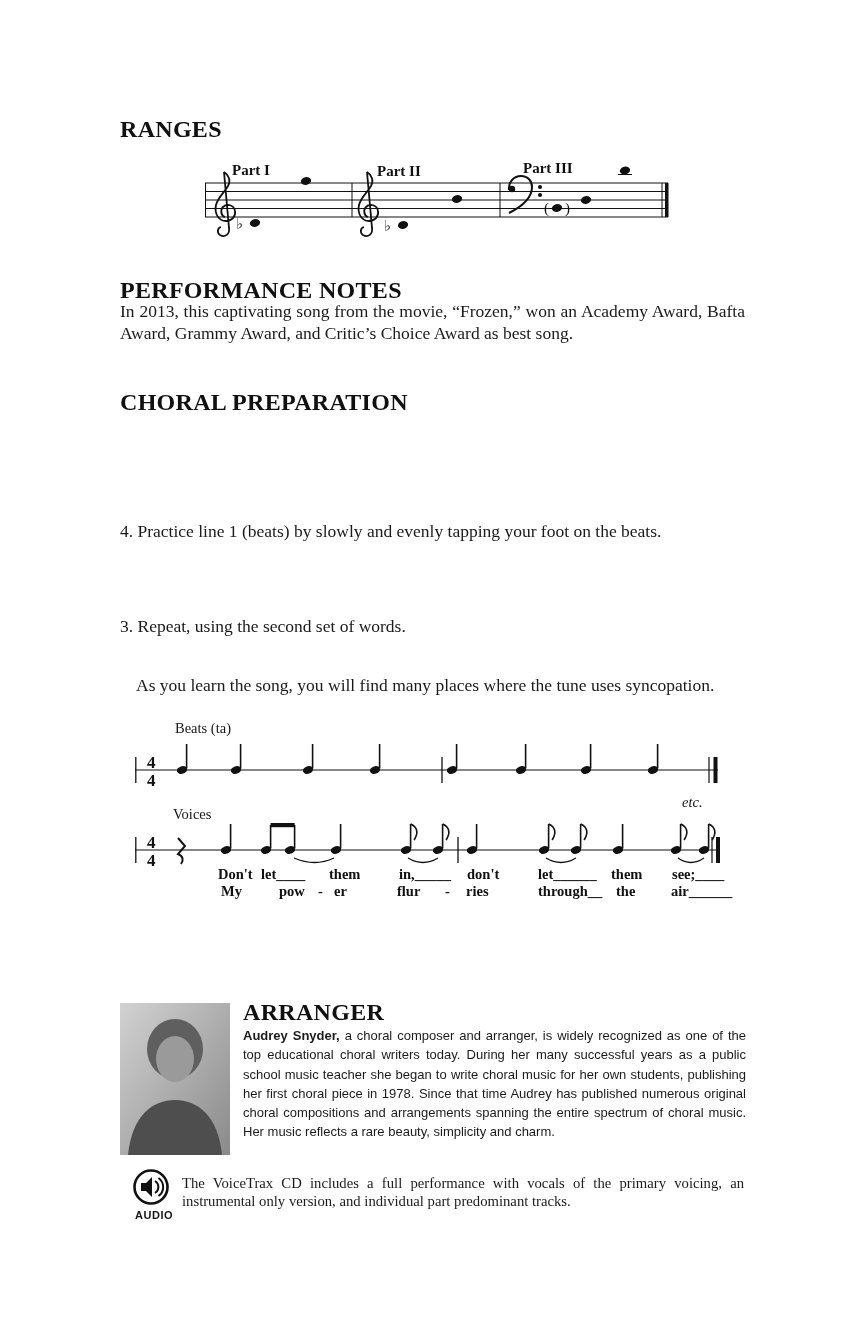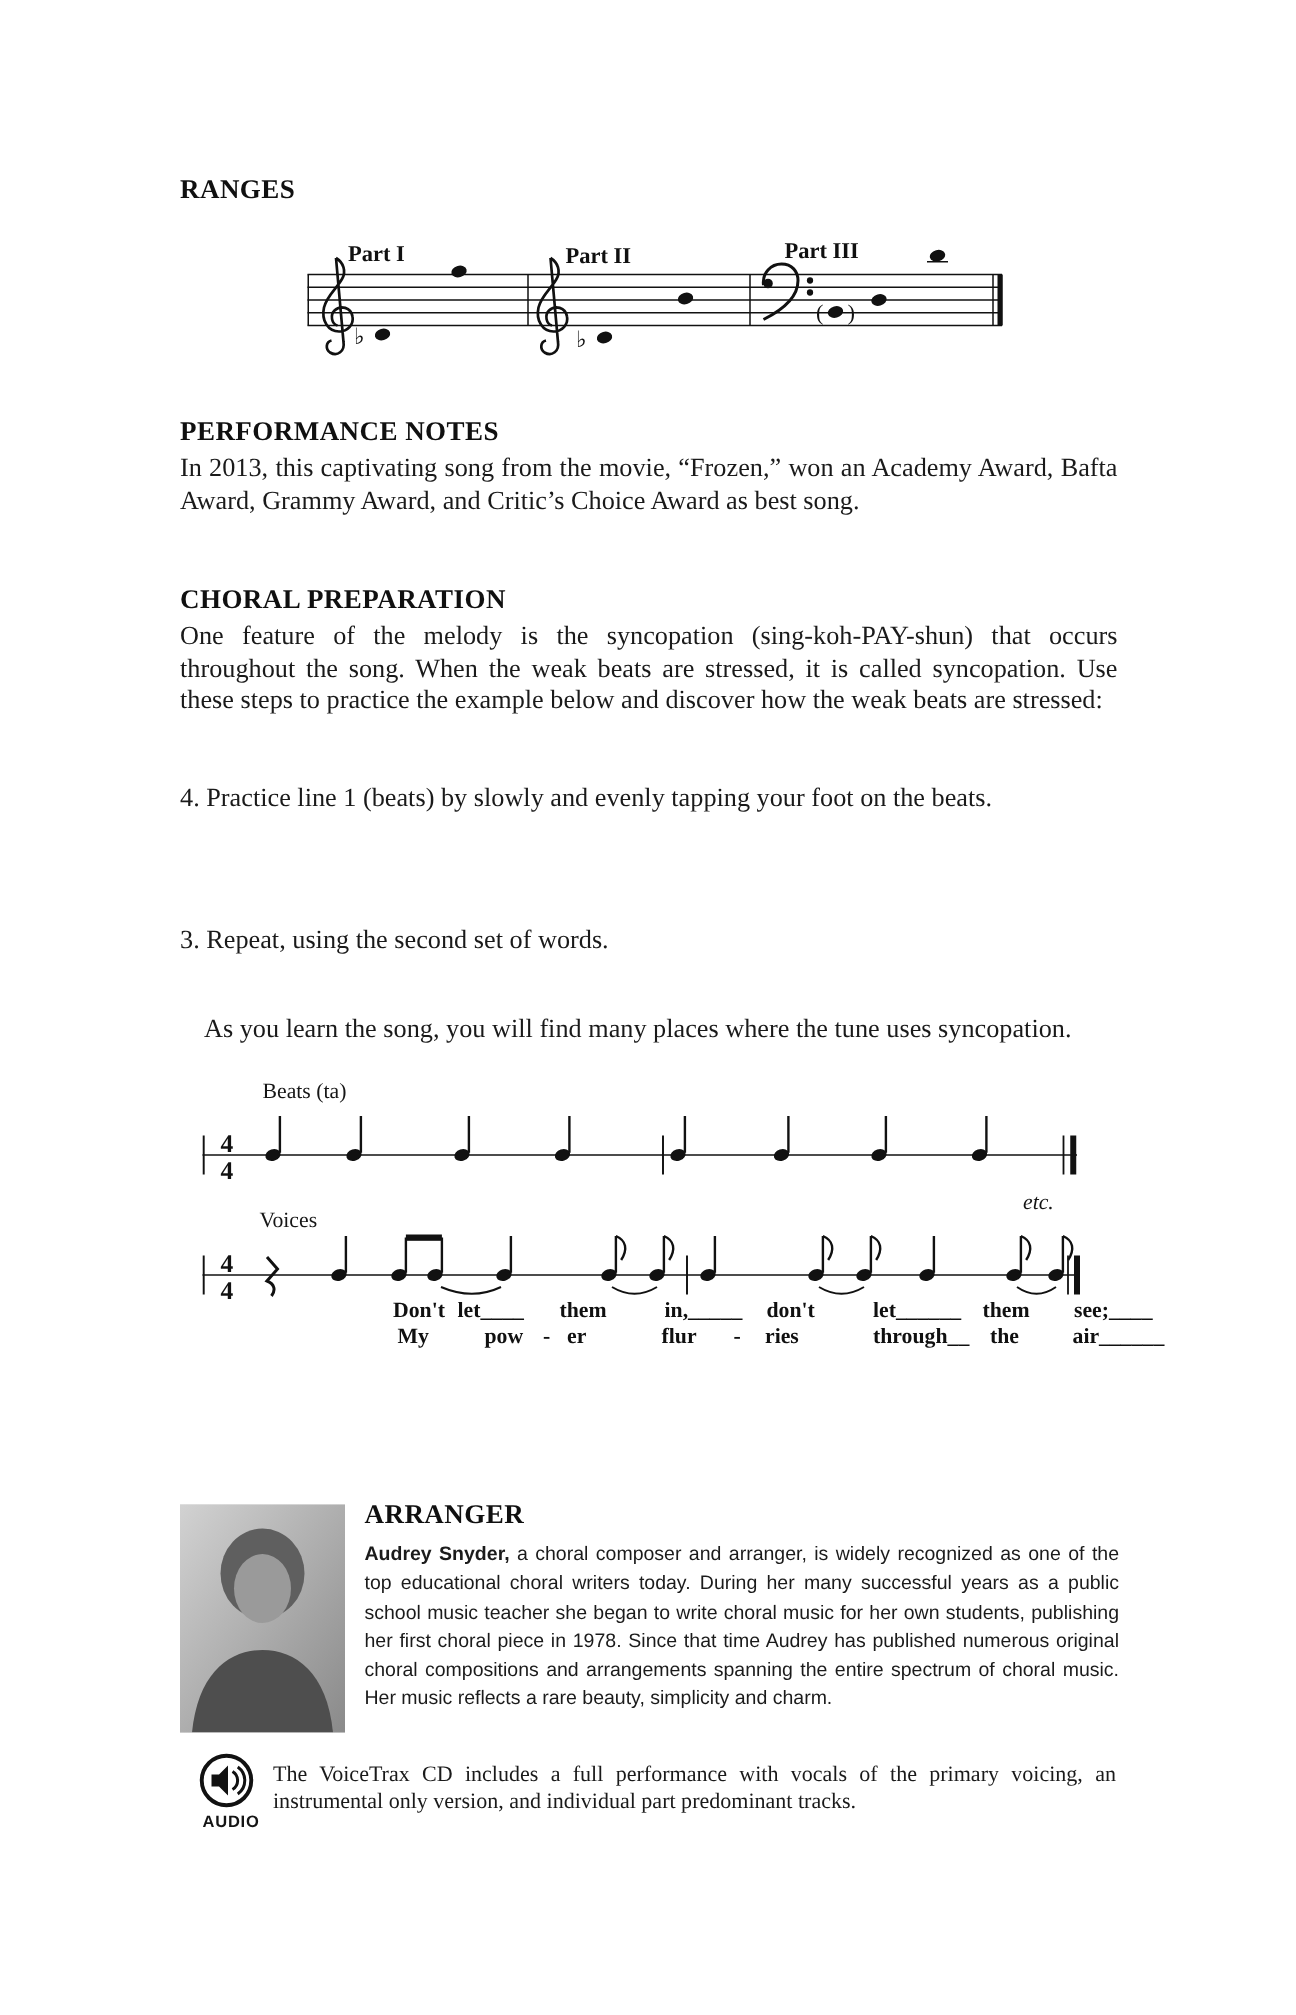--- a/index.html
+++ b/index.html
@@ -1,25 +1,25 @@
 <!DOCTYPE html>
 <html><head>
 <meta charset="utf-8">
 <style>
   html,body{margin:0;padding:0;background:#ffffff;}
   .page{position:relative;width:864px;height:1343px;background:#ffffff;margin:0 auto;overflow:hidden;
         color:#151515;font-family:"Liberation Serif", serif;}
   .abs{position:absolute;}
-  .heading{font-family:"Liberation Serif", serif;font-weight:bold;font-size:18px;letter-spacing:.3px;color:#101010;}
+  .heading{font-family:"Liberation Serif", serif;font-weight:bold;font-size:24px;letter-spacing:.3px;color:#101010;}
   .body-text{width:625px;font-size:17.5px;line-height:21.7px;text-align:justify;color:#1a1a1a;}
   .part-label{font-weight:bold;font-size:15px;color:#101010;}
   .small-label{font-size:14.5px;color:#161616;text-align:center;}
   .etc{font-style:italic;font-size:14.5px;}
   .lyrics{width:625px;height:40px;}
-  .lyr{position:absolute;font-weight:bold;font-size:14.5px;white-space:pre;color:#101010;margin-left:44px;}
+  .lyr{position:absolute;font-weight:bold;font-size:14.5px;white-space:pre;color:#101010;}
   .bio{width:503px;font-family:"Liberation Sans", sans-serif;font-size:13px;line-height:19.3px;
        text-align:justify;color:#1b1b1b;}
   .bio b{font-weight:bold;}
   .audio-text{width:562px;font-size:14.7px;line-height:17.6px;text-align:justify;color:#1a1a1a;}
   .audio-label{font-family:"Liberation Sans", sans-serif;font-weight:bold;font-size:11px;
                width:44px;text-align:right;letter-spacing:.5px;}
   .photo{width:110px;height:152px;background:linear-gradient(135deg,#cdcdcd 0%,#a8a8a8 60%,#8f8f8f 100%);
          overflow:hidden;}
   svg text.ts{font-family:"Liberation Serif", serif;font-weight:bold;font-size:17px;fill:#111;}
   svg text.flat{font-family:"DejaVu Sans", sans-serif;font-size:15px;fill:#111;}
@@ -79,21 +79,20 @@
     <text x="445" y="55" class="paren">)</text>
     <ellipse cx="466" cy="42" rx="5.2" ry="3.8" transform="rotate(-15 466 42)" fill="#111"></ellipse>
     <line x1="498" y1="16.5" x2="512" y2="16.5" class="ink" stroke-width="1"></line>
     <ellipse cx="505" cy="12.5" rx="5.2" ry="3.8" transform="rotate(-15 505 12.5)" fill="#111"></ellipse>
   </svg>
 
   <div class="abs heading" style="left:120px;top:277px">PERFORMANCE NOTES</div>
   <p class="abs body-text" style="left:120px;top:301px;margin:0">In 2013, this captivating song from the movie, “Frozen,” won an Academy Award, Bafta Award, Grammy Award, and Critic’s Choice Award as best song.</p>
 
   <div class="abs heading" style="left:120px;top:389px">CHORAL PREPARATION</div>
-  <p class="abs body-text" style="left:120px;top:413px;margin:0">One feature of the melody is the syncopation (sing-koh-PAY-shun) that occurs throughout the song. When the weak beats are stressed, it is called syncopation. Use these steps to practice the example below and discover how the weak beats are stressed:</p>
 
   <p class="abs body-text" style="left:120px;top:521px;margin:0">4. Practice line 1 (beats) by slowly and evenly tapping your foot on the beats.</p>
   <p class="abs body-text" style="left:120px;top:616px;margin:0">3. Repeat, using the second set of words.</p>
 
   <p class="abs body-text" style="left:120px;top:659px;margin:16px">As you learn the song, you will find many places where the tune uses syncopation.</p>
 
   <div class="abs small-label" style="left:175px;top:720px">Beats (ta)</div>
 
   <svg class="abs" style="left:120px;top:740px" width="625" height="55" viewBox="0 0 625 55">
     <defs>

